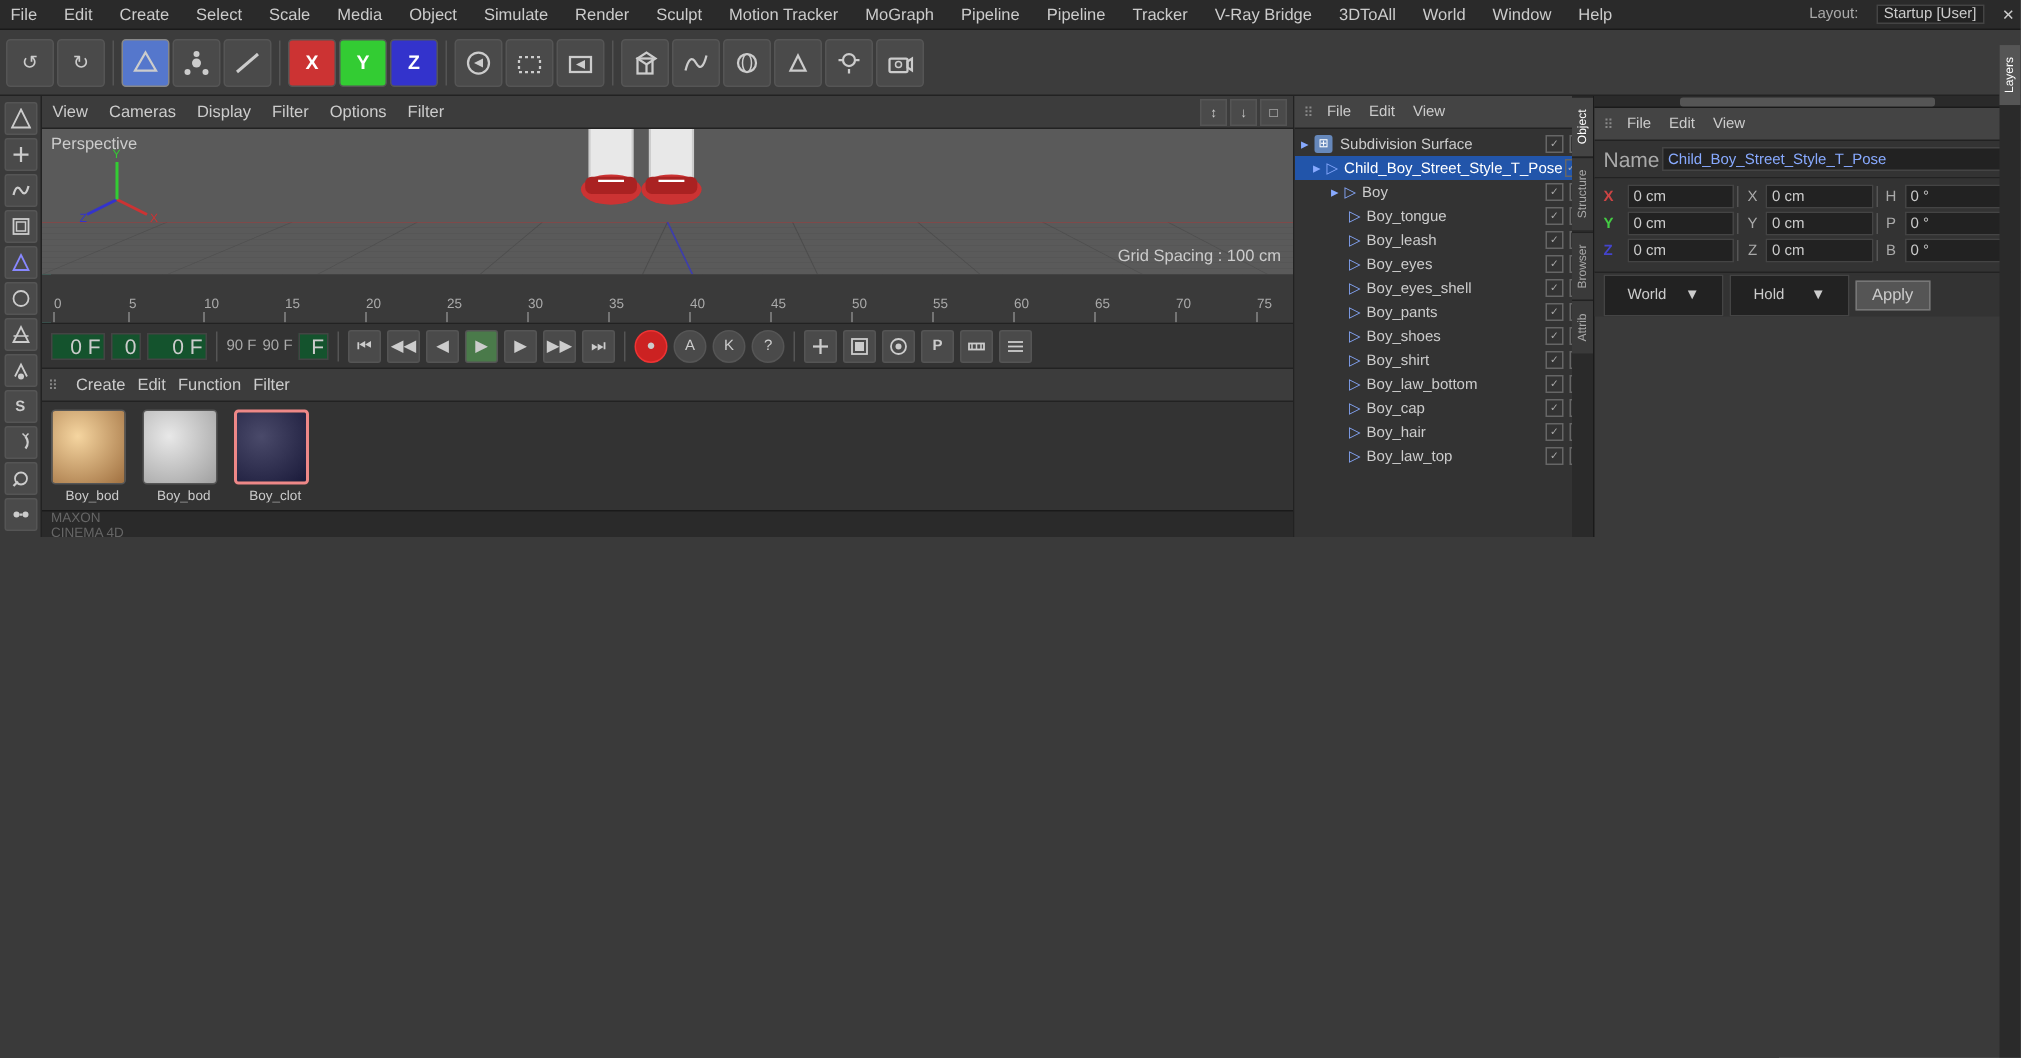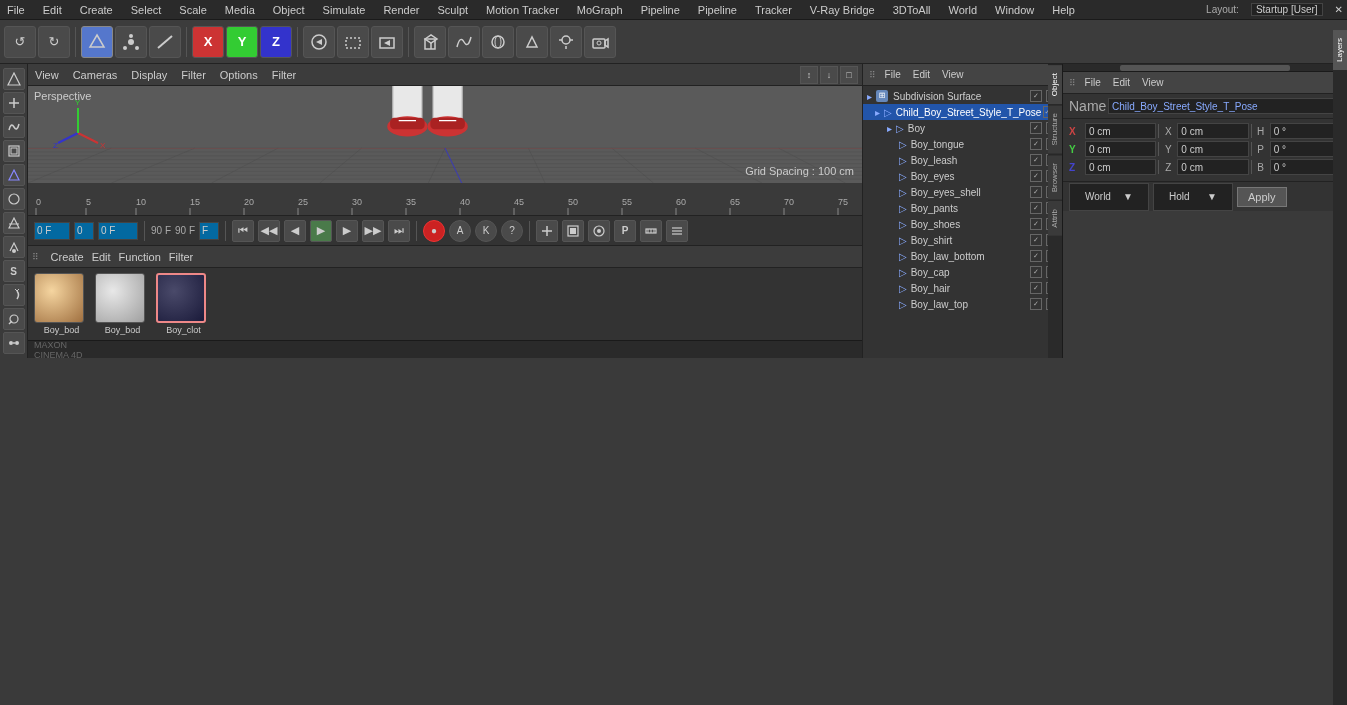--- a/index.html
+++ b/index.html
@@ -28,21 +28,21 @@
     
     #viewport { flex: 1; background: #5a5a5a; position: relative; overflow: hidden; }
     #viewport-label { position: absolute; top: 4px; left: 6px; font-size: 11px; color: #ccc; }
     #grid-spacing { position: absolute; bottom: 6px; right: 8px; font-size: 11px; color: #ccc; }
 
     
     #viewport-bg { width: 100%; height: 100%; background-color: #5c5c5c; background-image: linear-gradient(rgba(0,0,0,0.15) 1px, transparent 1px), linear-gradient(90deg, rgba(0,0,0,0.15) 1px, transparent 1px); background-size: 40px 40px; position: relative; }
 
     
     #transport-bar { height: 30px; background: #333; display: flex; align-items: center; padding: 0 6px; gap: 4px; border-top: 1px solid #222; }
-    .transport-field { background: #0369a1; border: 1px solid #444; color: #ccc; font-size: 10px; width: 40px; height: 18px; text-align: left; padding: 0 2px; }
+    .transport-field { background: #14532d; border: 1px solid #444; color: #ccc; font-size: 14px; width: 40px; height: 18px; text-align: right; padding: 0 2px; }
     .transport-btn { width: 22px; height: 22px; background: #4a4a4a; border: 1px solid #555; border-radius: 2px; display: flex; align-items: center; justify-content: center; cursor: pointer; font-size: 11px; color: #ccc; }
     .transport-sep { width: 1px; height: 20px; background: #555; margin: 0 2px; }
     .transport-round { width: 22px; height: 22px; background: #4a4a4a; border: 1px solid #555; border-radius: 50%; display: flex; align-items: center; justify-content: center; cursor: pointer; font-size: 10px; color: #ccc; }
 
     
     #material-area { height: 95px; background: #333; border-top: 1px solid #222; display: flex; flex-direction: column; }
     #material-toolbar { height: 22px; background: #3c3c3c; display: flex; align-items: center; padding: 0 4px; gap: 8px; border-bottom: 1px solid #222; }
     .mat-menu { font-size: 11px; color: #ccc; cursor: pointer; }
     #material-items { display: flex; align-items: center; padding: 4px 6px; gap: 6px; flex: 1; }
     .mat-item { width: 55px; text-align: center; cursor: pointer; }

